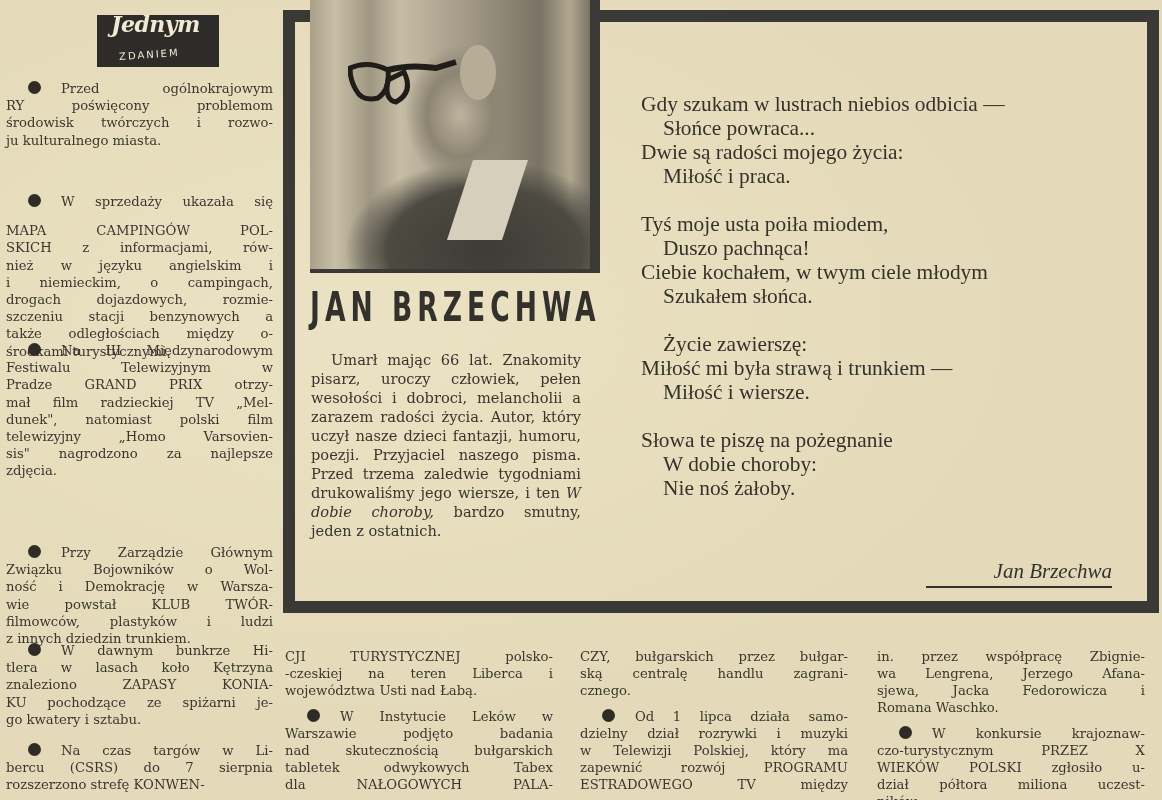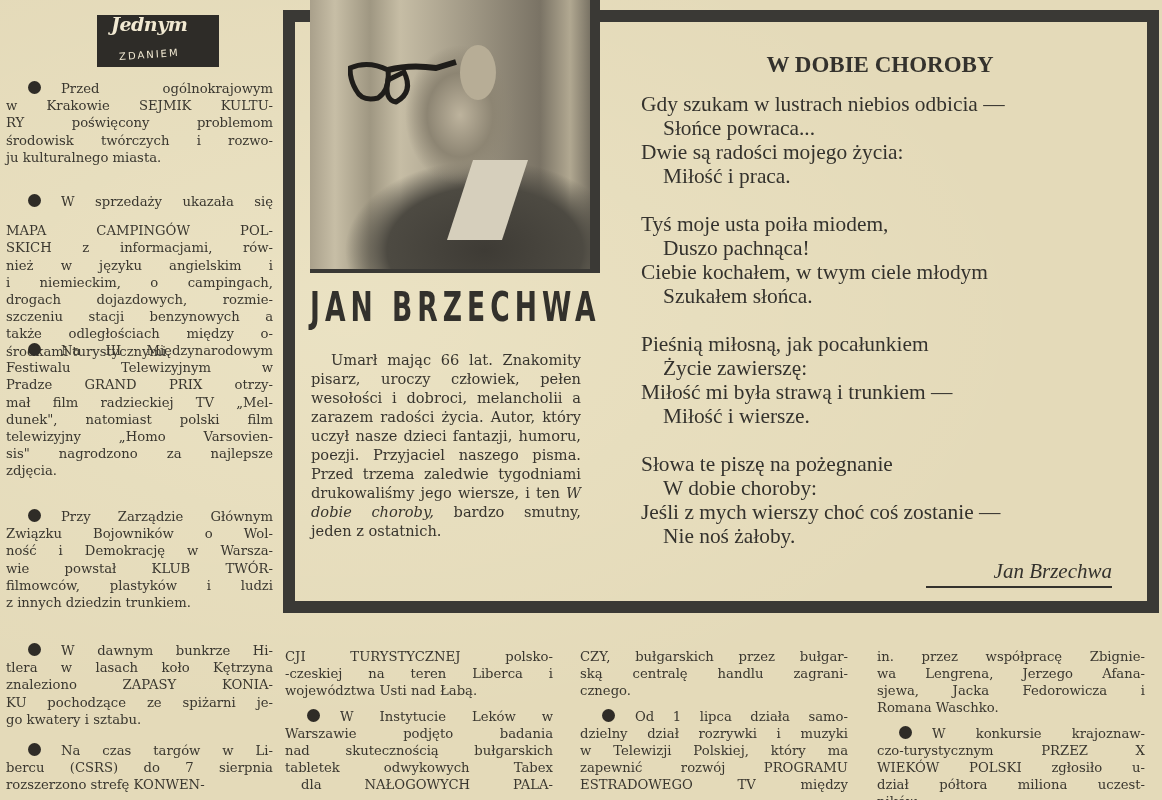--- a/index.html
+++ b/index.html
@@ -20,21 +20,21 @@
     font-family: "DejaVu Serif", serif;
     font-size: 13.2px; line-height: 17.2px; color: #3a372f;
   }
   .logo {
     position: absolute; left: 91px; top: 15px; width: 122px; height: 52px;
     background: #2e2c28; color: #efe6cc;
   }
   .logo-script {
     position: absolute; left: 14px; top: 1px;
     font-family: "DejaVu Serif", serif; font-style: italic; font-weight: bold;
-    font-size: 19px; letter-spacing: -0.5px; color: #f1e9d2;
+    font-size: 22px; letter-spacing: -0.5px; color: #f1e9d2;
   }
   .logo-caps {
     position: absolute; left: 22px; top: 31px;
     font-family: "DejaVu Sans", sans-serif; font-size: 10px; letter-spacing: 2px;
     color: #f1e9d2; transform: rotate(-4deg);
   }
   .news-item { position: absolute; left: 0; width: 267px; text-align: justify; text-align-last: left; hyphens: manual; }
   .bullet {
     display: inline-block; width: 13px; height: 13px; border-radius: 50%;
     background: #2f2c27; vertical-align: -1px; margin-left: 22px; margin-right: 20px;
@@ -111,21 +111,20 @@
 <div class="page">
 
   <div class="left-col">
     <div class="logo">
       <span class="logo-script">Jednym</span>
       <span class="logo-caps">ZDANIEM</span>
     </div>
     <div id="left-items">
         <div class="news-item" style="top: 80px;">
           <div style="text-align: justify; text-align-last: justify;"><span class="bullet"></span><span>Przed ogólnokrajowym</span></div>
-          <div style="text-align: justify; text-align-last: justify;"><span>w Krakowie SEJMIK KULTU-</span></div>
           <div style="text-align: justify; text-align-last: justify;"><span>RY poświęcony problemom</span></div>
           <div style="text-align: justify; text-align-last: justify;"><span>środowisk twórczych i rozwo-</span></div>
           <div style="text-align: justify; text-align-last: left;"><span>ju kulturalnego miasta.</span></div>
         </div>
         <div class="news-item" style="top: 193px;">
           <div style="text-align: justify; text-align-last: justify;"><span class="bullet"></span><span>W sprzedaży ukazała się</span></div>
           <div style="text-align: justify; text-align-last: justify; margin-top: 12px;"><span>MAPA CAMPINGÓW POL-</span></div>
           <div style="text-align: justify; text-align-last: justify;"><span>SKICH z informacjami, rów-</span></div>
           <div style="text-align: justify; text-align-last: justify;"><span>nież w języku angielskim i</span></div>
           <div style="text-align: justify; text-align-last: justify;"><span>i niemieckim, o campingach,</span></div>
@@ -138,21 +137,21 @@
           <div style="text-align: justify; text-align-last: justify;"><span class="bullet"></span><span>Na III Międzynarodowym</span></div>
           <div style="text-align: justify; text-align-last: justify;"><span>Festiwalu Telewizyjnym w</span></div>
           <div style="text-align: justify; text-align-last: justify;"><span>Pradze GRAND PRIX otrzy-</span></div>
           <div style="text-align: justify; text-align-last: justify;"><span>mał film radzieckiej TV „Mel-</span></div>
           <div style="text-align: justify; text-align-last: justify;"><span>dunek", natomiast polski film</span></div>
           <div style="text-align: justify; text-align-last: justify;"><span>telewizyjny „Homo Varsovien-</span></div>
           <div style="text-align: justify; text-align-last: justify;"><span>sis" nagrodzono za najlepsze</span></div>
           <div style="text-align: justify; text-align-last: left;"><span>zdjęcia.</span></div>
         </div>
         <div class="news-item" style="top: 508px;">
-          <div style="text-align: justify; text-align-last: justify;"><span class="bullet"></span><span>Przy Zarządzie Głównym</span></div>
+          <div style="text-align: justify; text-align-last: justify; margin-top: 36px;"><span class="bullet"></span><span>Przy Zarządzie Głównym</span></div>
           <div style="text-align: justify; text-align-last: justify;"><span>Związku Bojowników o Wol-</span></div>
           <div style="text-align: justify; text-align-last: justify;"><span>ność i Demokrację w Warsza-</span></div>
           <div style="text-align: justify; text-align-last: justify;"><span>wie powstał KLUB TWÓR-</span></div>
           <div style="text-align: justify; text-align-last: justify;"><span>filmowców, plastyków i ludzi</span></div>
           <div style="text-align: justify; text-align-last: left;"><span>z innych dziedzin trunkiem.</span></div>
         </div>
         <div class="news-item" style="top: 642px;">
           <div style="text-align: justify; text-align-last: justify;"><span class="bullet"></span><span>W dawnym bunkrze Hi-</span></div>
           <div style="text-align: justify; text-align-last: justify;"><span>tlera w lasach koło Kętrzyna</span></div>
           <div style="text-align: justify; text-align-last: justify;"><span>znaleziono ZAPASY KONIA-</span></div>
@@ -178,63 +177,60 @@
     </svg>
     <div class="photo-collar"></div>
   </div>
 
   <div class="name-title">JAN BRZECHWA</div>
 
   <div class="obit">
     <span class="indent"></span><span>Umarł mając 66 lat. Znakomity pisarz, uroczy człowiek, pełen wesołości i dobroci, melancholii a zarazem radości życia. Autor, który uczył nasze dzieci fantazji, humoru, poezji. Przyjaciel naszego pisma. Przed trzema zaledwie tygodniami drukowaliśmy jego wiersze, i ten </span><em>W dobie choroby,</em><span> bardzo smutny, jeden z ostatnich.</span>
   </div>
 
-  <div class="poem-title">W DOBIE CHOROBY</div>
   <div class="poem" id="poem">
       <div class="stanza">
         <div class="line">Gdy szukam w lustrach niebios odbicia —</div>
         <div class="line indent">Słońce powraca...</div>
         <div class="line">Dwie są radości mojego życia:</div>
         <div class="line indent">Miłość i praca.</div>
       </div>
       <div class="stanza">
         <div class="line">Tyś moje usta poiła miodem,</div>
         <div class="line indent">Duszo pachnąca!</div>
         <div class="line">Ciebie kochałem, w twym ciele młodym</div>
         <div class="line indent">Szukałem słońca.</div>
       </div>
       <div class="stanza">
-        <div class="line">Pieśnią miłosną, jak pocałunkiem</div>
         <div class="line indent">Życie zawierszę:</div>
         <div class="line">Miłość mi była strawą i trunkiem —</div>
         <div class="line indent">Miłość i wiersze.</div>
       </div>
       <div class="stanza">
         <div class="line">Słowa te piszę na pożegnanie</div>
         <div class="line indent">W dobie choroby:</div>
-        <div class="line">Jeśli z mych wierszy choć coś zostanie —</div>
         <div class="line indent">Nie noś żałoby.</div>
       </div>
     </div>
   <div class="signature">Jan Brzechwa</div>
   <div class="sig-line"></div>
 
   <div class="bottom-col" id="bcol-0" style="left:285px;">
       <div>
         <div style="text-align: justify; text-align-last: justify;"><span>CJI TURYSTYCZNEJ polsko-</span></div>
         <div style="text-align: justify; text-align-last: justify;"><span>-czeskiej na teren Liberca i</span></div>
         <div style="text-align: justify; text-align-last: left;"><span>województwa Usti nad Łabą.</span></div>
       </div>
       <div class="para-gap"></div>
       <div>
         <div style="text-align: justify; text-align-last: justify;"><span class="bullet"></span><span>W Instytucie Leków w</span></div>
         <div style="text-align: justify; text-align-last: justify;"><span>Warszawie podjęto badania</span></div>
         <div style="text-align: justify; text-align-last: justify;"><span>nad skutecznością bułgarskich</span></div>
         <div style="text-align: justify; text-align-last: justify;"><span>tabletek odwykowych Tabex</span></div>
-        <div style="text-align: justify; text-align-last: justify; margin-left: 16px;"><span>dla NAŁOGOWYCH PALA-</span></div>
+        <div style="text-align: justify; text-align-last: justify;"><span>dla NAŁOGOWYCH PALA-</span></div>
       </div>
     </div>
   <div class="bottom-col" id="bcol-1" style="left:580px;">
       <div>
         <div style="text-align: justify; text-align-last: justify;"><span>CZY, bułgarskich przez bułgar-</span></div>
         <div style="text-align: justify; text-align-last: justify;"><span>ską centralę handlu zagrani-</span></div>
         <div style="text-align: justify; text-align-last: left;"><span>cznego.</span></div>
       </div>
       <div class="para-gap"></div>
       <div>

